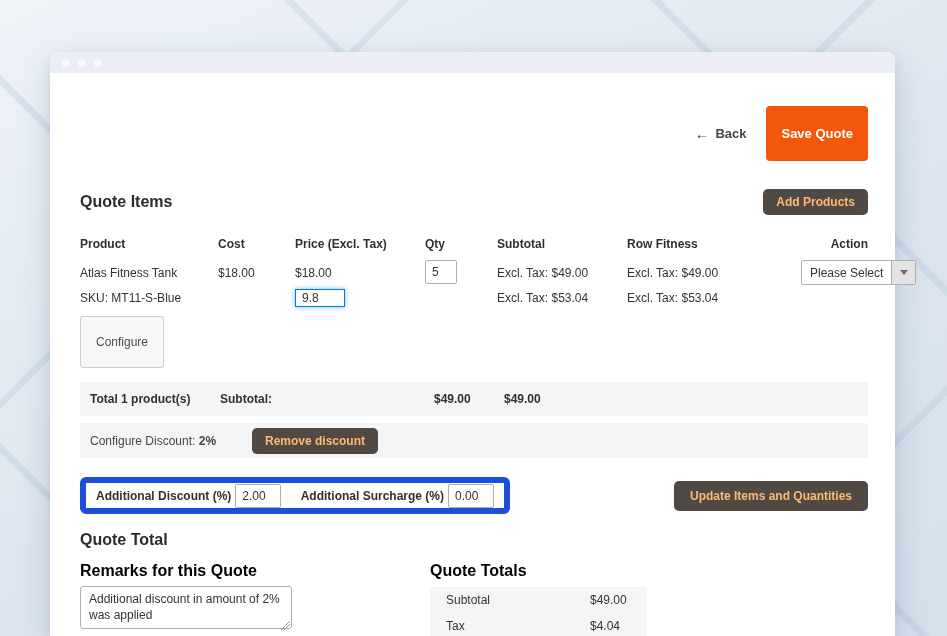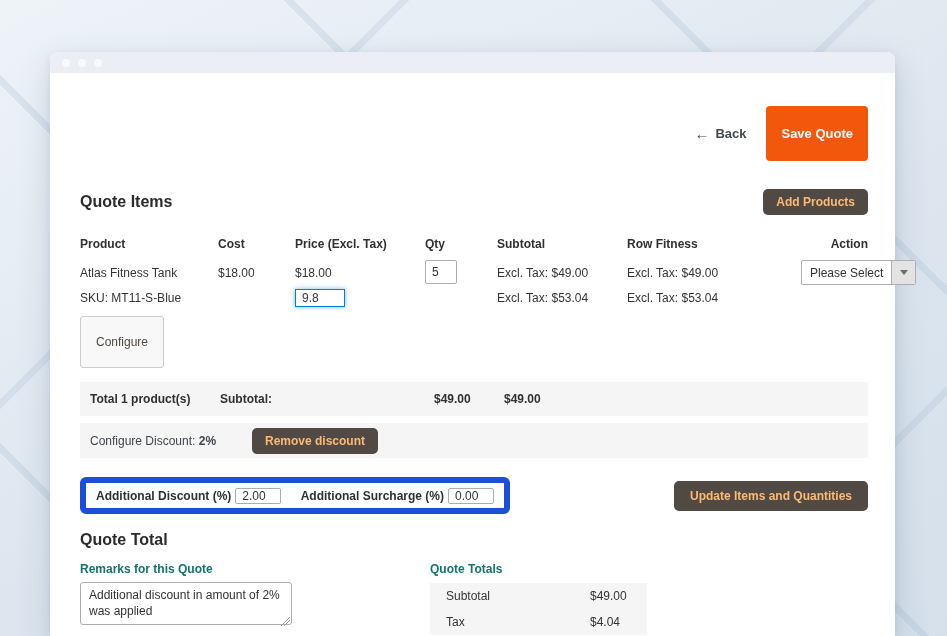--- a/index.html
+++ b/index.html
@@ -82,28 +82,28 @@
   .discount-bar { margin-top:7px; height:35px; }
   .discount-bar .disc-label { position:absolute; left:10px; top:11px; color:#41474d; }
   .discount-bar .btn-dark { position:absolute; left:172px; top:5px; }
 
   .adjust-row { margin-top:19px; display:flex; justify-content:space-between; align-items:center; }
   .blue-box {
     width:430px; height:37px; border:6px solid #1d4ed8; border-radius:6px;
     display:flex; align-items:center; padding:0 10px; gap:4px;
   }
   .blue-box label { font-size:12px; font-weight:bold; color:#303030; white-space:nowrap; }
-  .adj-input { width:46px; height:16px; }
+  .adj-input { width:46px; height:24px; }
   .adj-gap { width:24px; }
 
   
   .qt-heading { margin-top:17px; }
   .bottom-cols { display:flex; }
   .remarks-col { width:212px; }
-  .label-bold { display:block; margin-top:13px; font-size:12px; font-weight:bold; color:#0f766e; }
+  .label-bold { display:block; margin-top:13px; font-size:16px; font-weight:bold; color:#000000; }
   .remarks-area {
     margin-top:6px; width:212px; height:43px; resize:none;
     font-family:inherit; font-size:12px; color:#333; line-height:16px;
     border:1px solid #adadad; border-radius:3px; padding:4px 8px; position:relative;
   }
   .ta-wrap { position:relative; width:212px; }
   .resize-grip {
     position:absolute; right:2px; bottom:3px; width:9px; height:9px; pointer-events:none;
     background:linear-gradient(135deg, transparent 0 45%, #9a9a9a 45% 52%, transparent 52% 65%, #9a9a9a 65% 72%, transparent 72%);
   }

